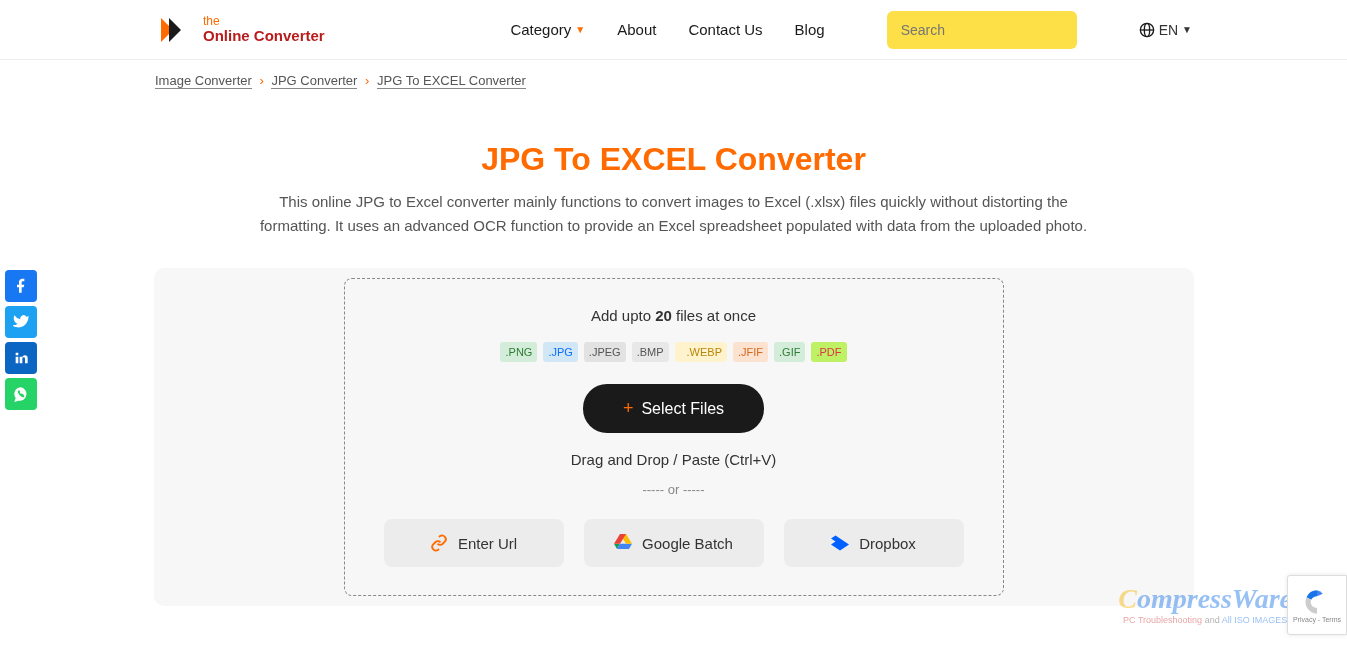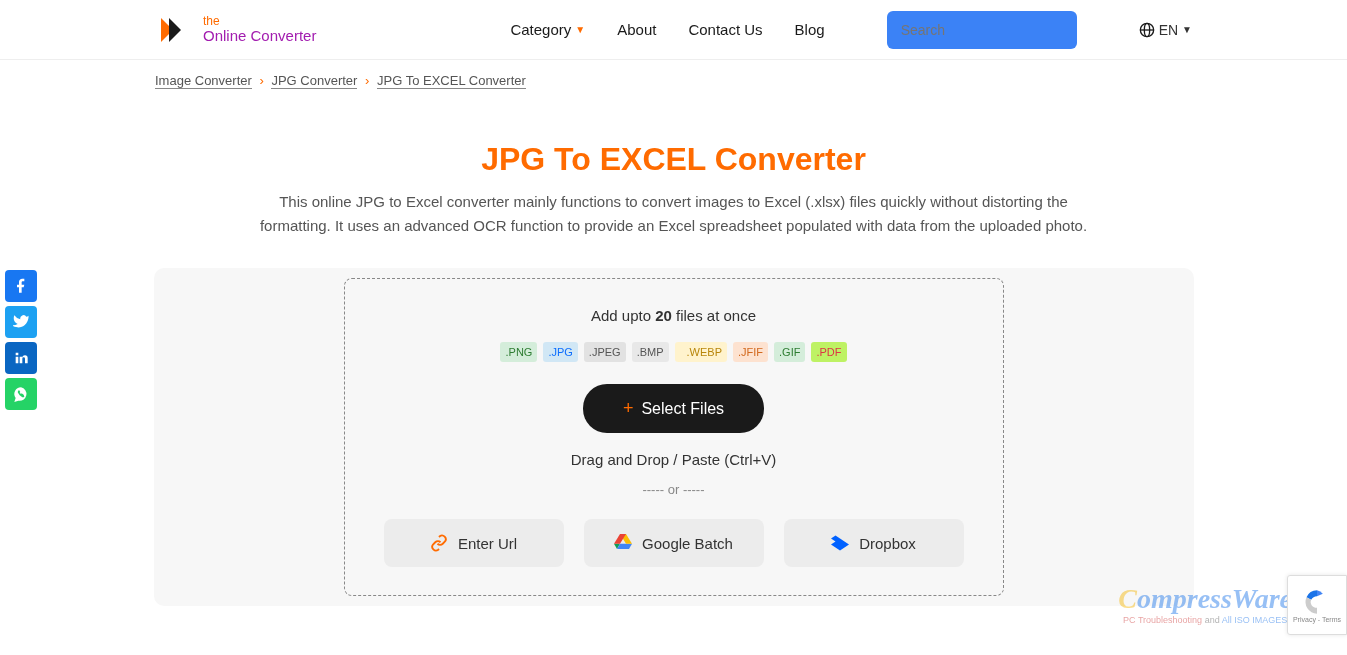--- a/index.html
+++ b/index.html
@@ -2,26 +2,26 @@
 <html><head>
 <meta charset="utf-8">
 <style>
 * { margin: 0; padding: 0; box-sizing: border-box; }
 body { font-family: -apple-system, BlinkMacSystemFont, "Segoe UI", Arial, sans-serif; background: #fff; color: #333; width: 1347px; }
 .header { display: flex; align-items: center; padding: 0 155px; height: 60px; border-bottom: 1px solid #eee; }
 .logo { display: flex; align-items: center; gap: 16px; }
 .logo-icon { width: 32px; height: 32px; }
 .logo-text { line-height: 1.1; }
 .logo-text .the { color: #ff6b00; font-size: 12px; font-weight: 500; }
-.logo-text .oc { color: #a21caf; font-size: 15px; font-weight: 400; }
+.logo-text .oc { color: #b91c1c; font-size: 15px; font-weight: 700; }
 .nav { margin-left: auto; display: flex; align-items: center; gap: 32px; }
 .nav a { color: #1a1a1a; text-decoration: none; font-size: 15px; font-weight: 500; cursor: pointer; }
 .nav .cat { color: #1a1a1a; display: flex; align-items: center; gap: 4px; }
 .nav .cat .chev { color: #ff6b00; font-size: 10px; }
-.search-box { margin-left: 30px; background: #3b82f6; border-radius: 6px; padding: 10px 14px; display: flex; align-items: center; width: 190px; }
+.search-box { margin-left: 30px; background: #fde047; border-radius: 6px; padding: 10px 14px; display: flex; align-items: center; width: 190px; }
 .search-box input { border: none; background: transparent; outline: none; font-size: 14px; flex: 1; }
 .search-box .sicon { width: 18px; height: 18px; }
 .lang { margin-left: 30px; display: flex; align-items: center; gap: 4px; font-size: 14px; cursor: pointer; }
 .lang .chev { font-size: 10px; }
 
 .breadcrumb { padding: 13px 155px; font-size: 13px; color: #555; }
 .breadcrumb a { color: #555; text-decoration: none; border-bottom: 1px solid #888; cursor: pointer; }
 .breadcrumb .sep { color: #ff6b00; margin: 0 4px; }
 
 .main { max-width: 1040px; margin: 0 auto; padding: 40px 0 0; text-align: center; }

